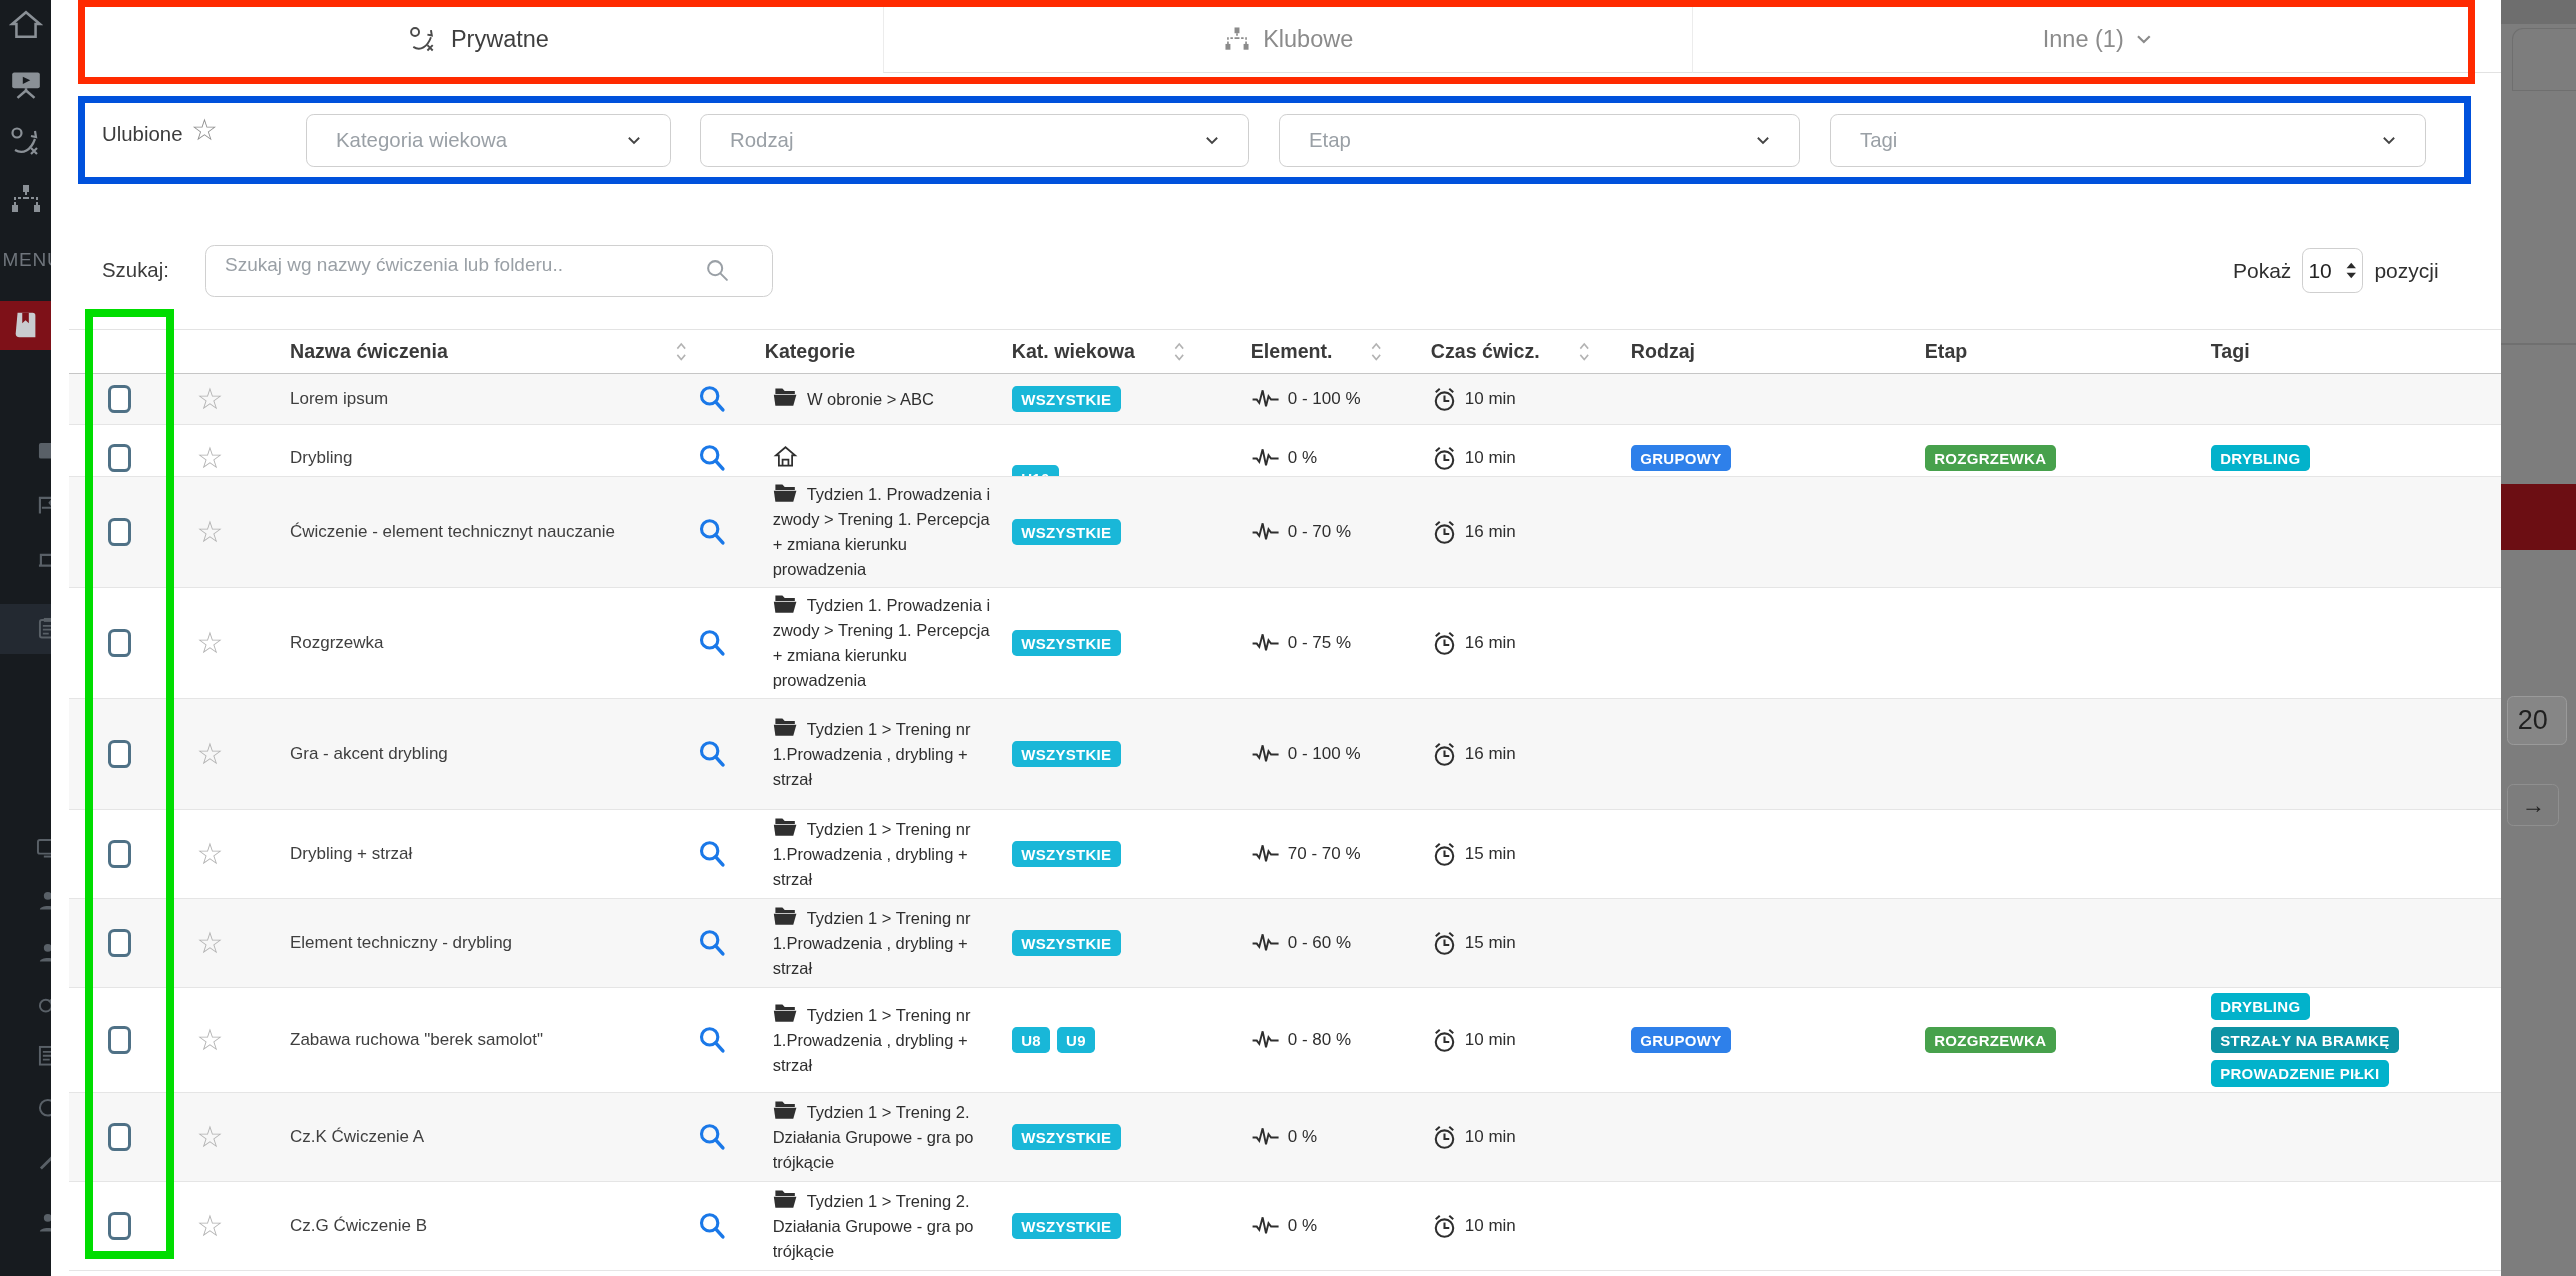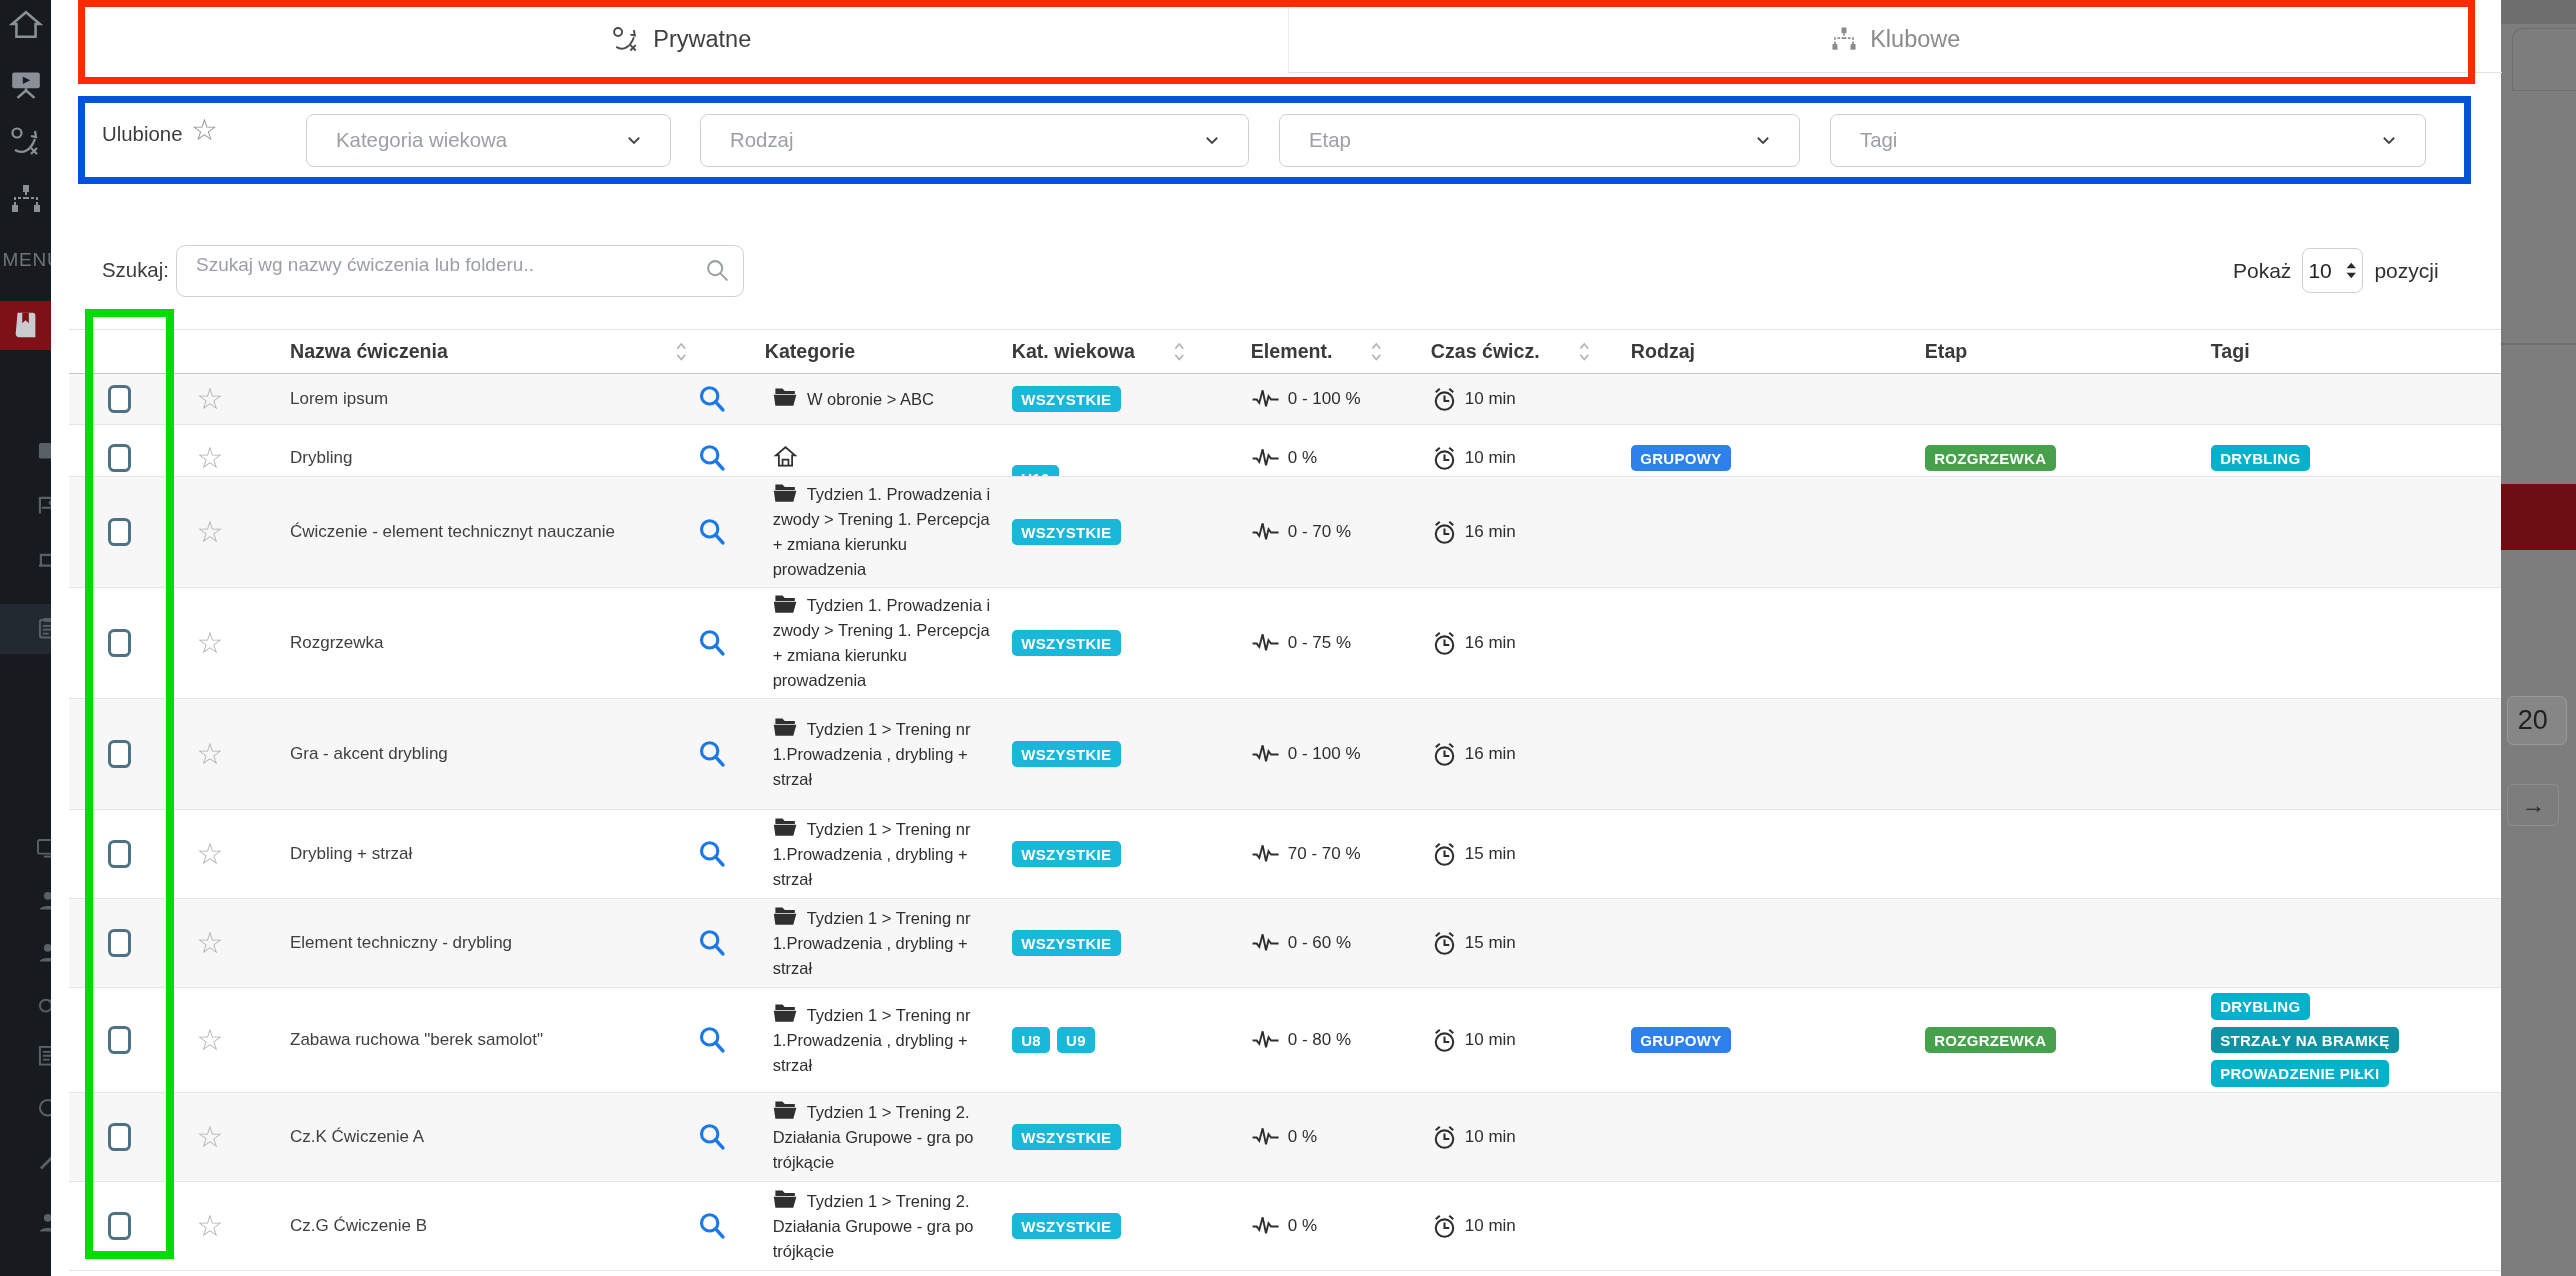--- a/index.html
+++ b/index.html
@@ -41,21 +41,21 @@
   .dd1 { left:255px;  width:365px; }
   .dd2 { left:649px;  width:549px; }
   .dd3 { left:1228px; width:521px; }
   .dd4 { left:1779px; width:596px; }
 
   
   .searchbar { position:absolute; left:0; top:245px; width:2450px; height:56px; }
   .search-label { position:absolute; left:51px; top:14px; font-size:20.4px; color:#3c3c3c; }
   .search-box { position:absolute; left:125px; top:0; width:568px; height:52px; }
   .search-box input { width:100%; height:100%; border:1.6px solid #d0d0d0; border-radius:9.4px;
-        padding:0 47px 12px 19px; font-size:19px; color:#be185d; font-family:inherit; }
+        padding:0 47px 12px 19px; font-size:19px; color:#be185d; font-family:inherit;margin-left:29px; }
   .search-box input::placeholder { color:#9aa0a6; }
   .search-box .sicon { position:absolute; right:14px; top:13.3px; }
   .pager { position:absolute; left:2182px; top:3.1px; display:flex; align-items:center; gap:11px;
            font-size:21px; color:#2f2f2f; }
   .numbox { width:61px; height:45px; border:1.6px solid #cfcfcf; border-radius:7.8px;
             display:flex; align-items:center; justify-content:center; gap:13px; }
   .numbox .nval { font-size:21px; color:#222; }
 
   
   .table { position:absolute; left:18px; top:329px; width:2432px; }
@@ -211,20 +211,26 @@
     </div>
     <div class="tab">
       <svg width="28" height="28" viewBox="0 0 34 34">
           <rect x="14" y="3" width="6" height="7" fill="#8b8b8b"></rect>
           <rect x="3" y="23" width="6" height="7" fill="#8b8b8b"></rect>
           <rect x="25" y="23" width="6" height="7" fill="#8b8b8b"></rect>
           <path d="M17 10 V16 M17 16 H6 V23 M17 16 H28 V23" fill="none" stroke="#8b8b8b" stroke-width="2" stroke-dasharray="3 2"></path>
         </svg>
       <span>Klubowe</span>
     </div>
+    <div class="tab">
+      <span>Inne (1)</span>
+      <svg width="15.7" height="10.2" viewBox="0 0 16 10">
+          <path d="M2 2 L8 8 L14 2" stroke="#8b8b8b" stroke-width="2.2" fill="none"></path>
+        </svg>
+    </div>
   </div>
 
   <div class="filterbar">
     <span class="fav">Ulubione</span>
     <span class="fav-star">☆</span>
     <div class="dd dd1">
       <span>Kategoria wiekowa</span>
       <svg class="chev" width="14" height="8.6" viewBox="0 0 16 10">
           <path d="M2 2 L8 8 L14 2" stroke="#444" stroke-width="2.2" fill="none"></path>
         </svg>

